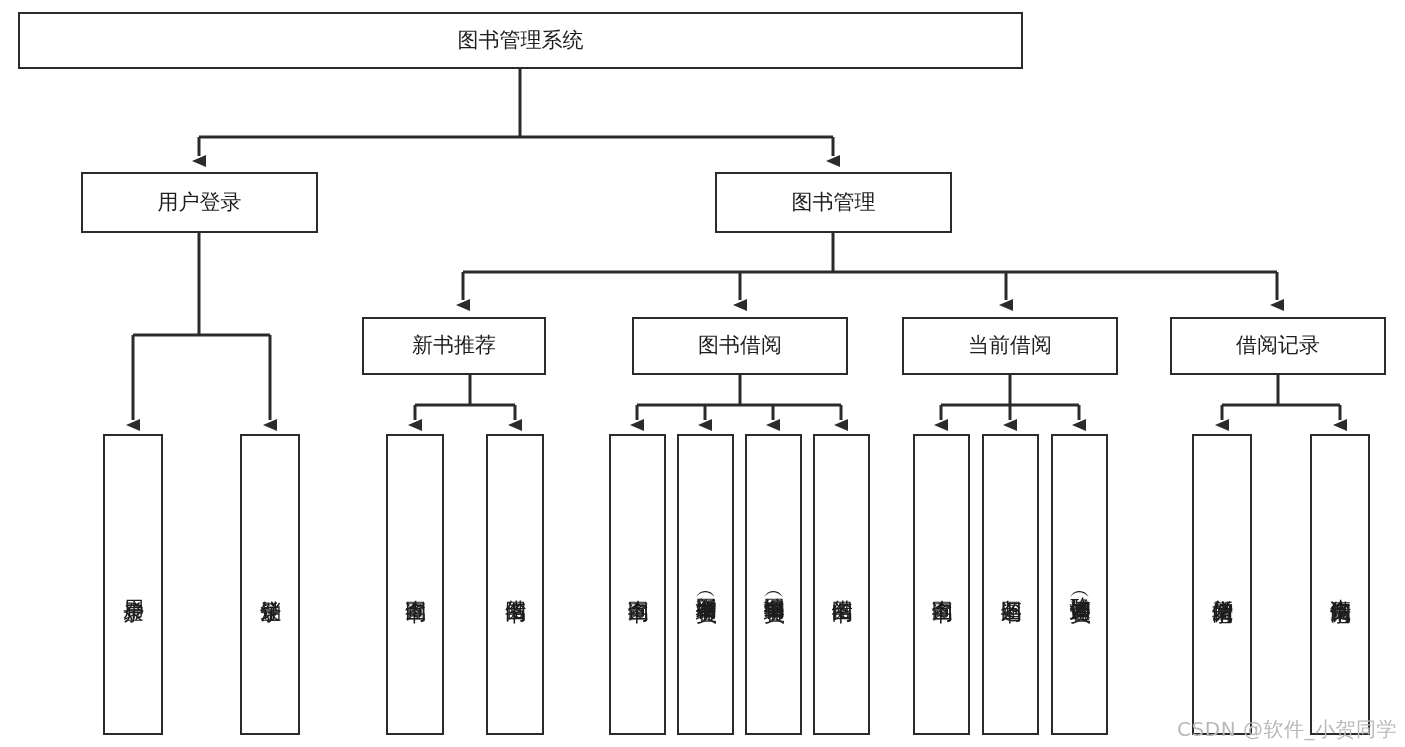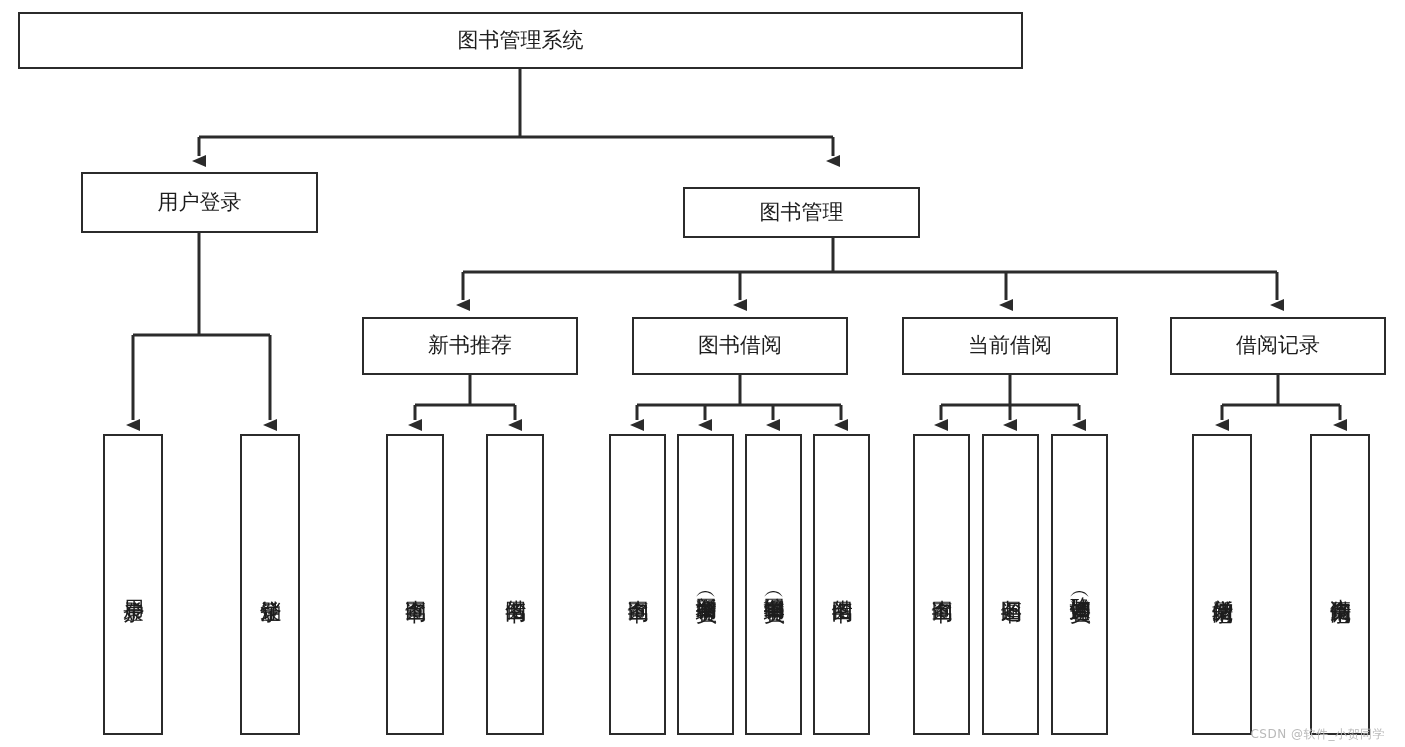--- a/index.html
+++ b/index.html
@@ -46,23 +46,23 @@
     letter-spacing: 1px;
     padding: 6px 0;
   }
   .node.vert > span {
     writing-mode: vertical-rl;
     text-orientation: upright;
     display: block;
   }
   #watermark {
     position: absolute;
-    right: 20px;
+    right: 8px;
     bottom: 4px;
-    font-size: 12px;
+    font-size: 20px;
     color: #b9b9b9;
     letter-spacing: 0.5px;
     white-space: nowrap;
     pointer-events: none;
   }
 </style>
 </head>
 <body>
 
 <div id="canvas">
@@ -117,25 +117,25 @@
     </g>
   </svg>
 
   <div class="node horiz" style="left:18px; top:12px; width:1005px; height:57px;">
     <span>图书管理系统</span>
   </div>
 
   <div class="node horiz" style="left:81px; top:172px; width:237px; height:61px;">
     <span>用户登录</span>
   </div>
-  <div class="node horiz" style="left:683px; top:172px; width:237px; height:51px;margin-top:15px;">
+  <div class="node horiz" style="left:715px; top:172px; width:237px; height:61px;">
     <span>图书管理</span>
   </div>
 
-  <div class="node horiz" style="left:362px; top:317px; width:216px; height:58px;">
+  <div class="node horiz" style="left:362px; top:317px; width:184px; height:58px;">
     <span>新书推荐</span>
   </div>
   <div class="node horiz" style="left:632px; top:317px; width:216px; height:58px;text-align:right;">
     <span>图书借阅</span>
   </div>
   <div class="node horiz" style="left:902px; top:317px; width:216px; height:58px;justify-content:center;">
     <span>当前借阅</span>
   </div>
   <div class="node horiz" style="left:1170px; top:317px; width:216px; height:58px;">
     <span>借阅记录</span>

